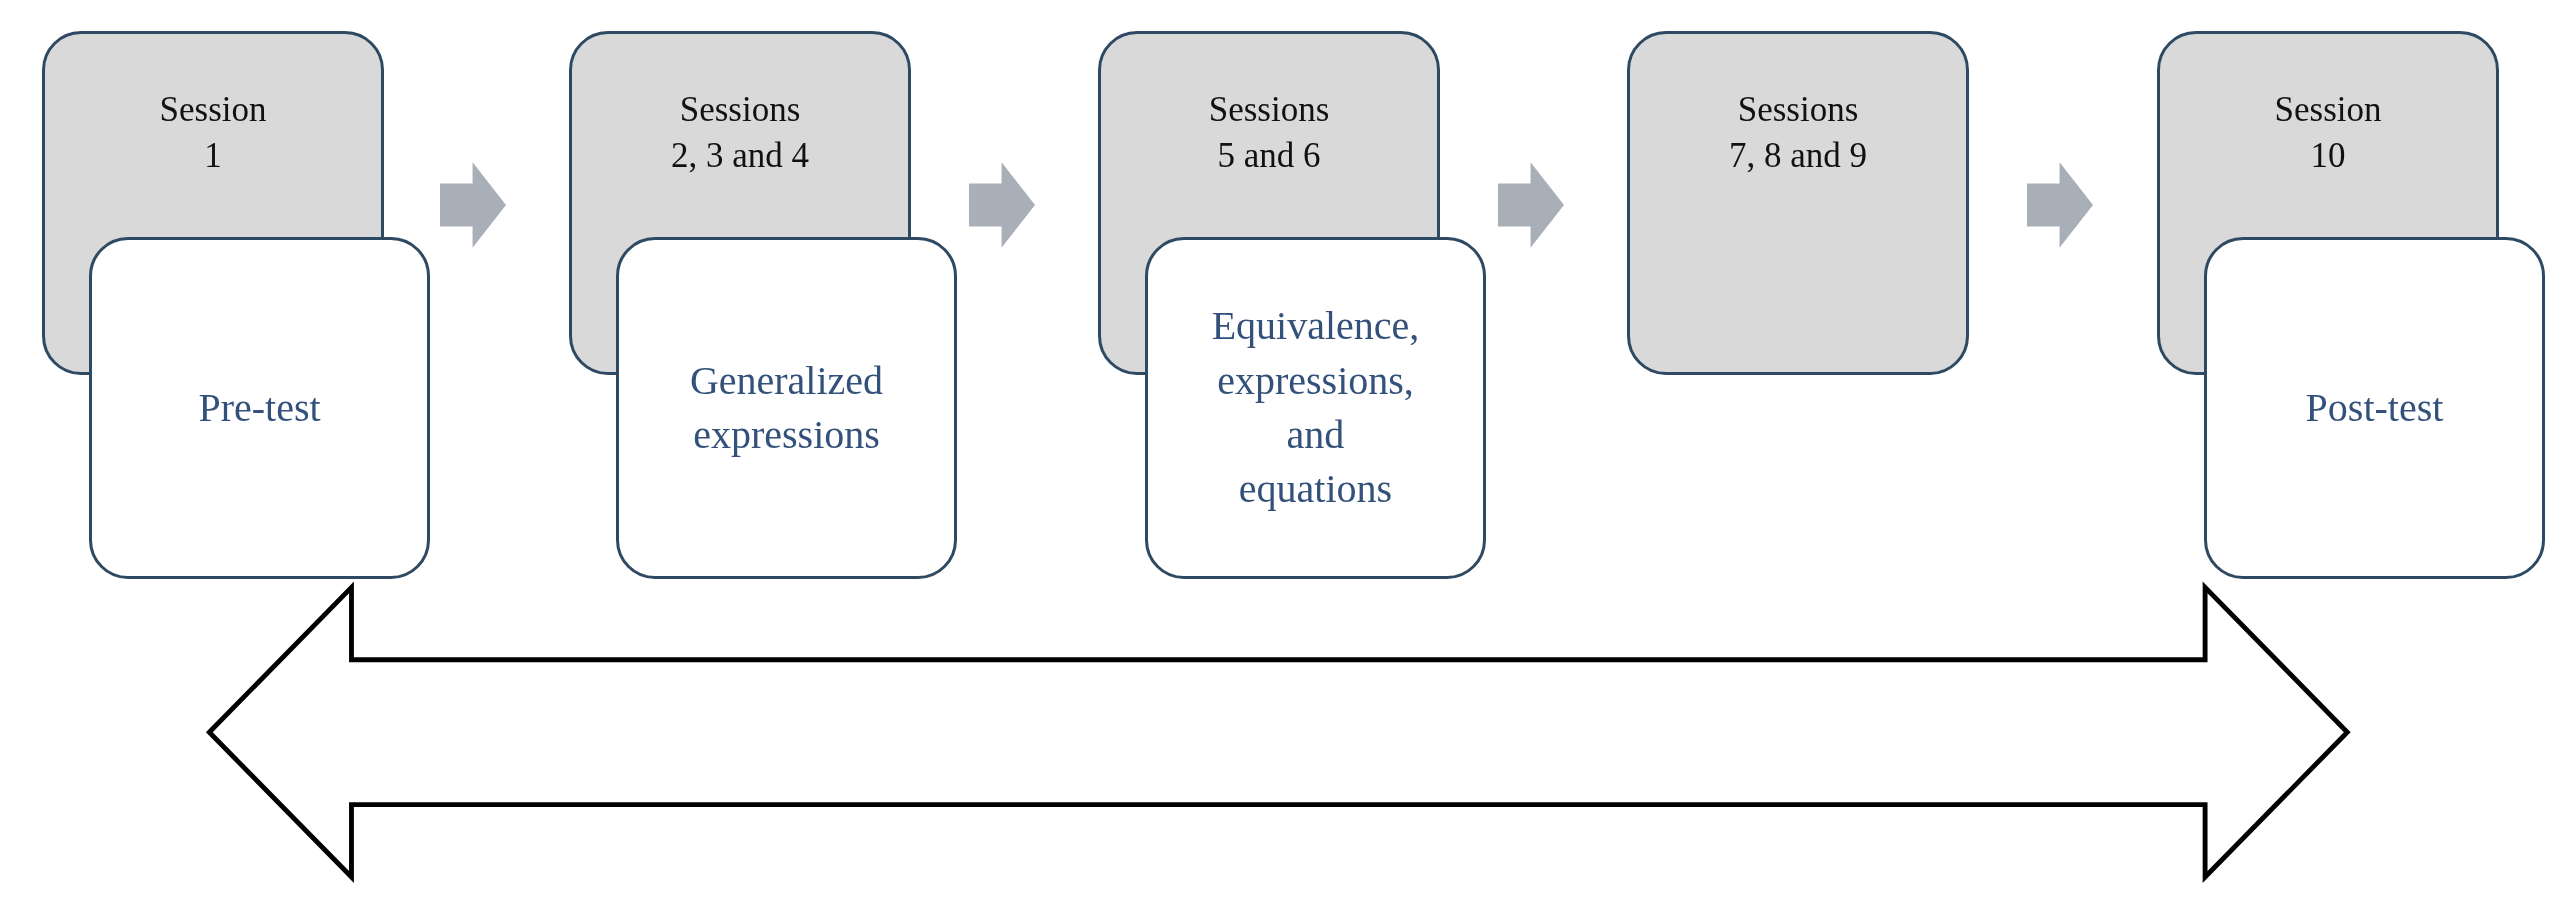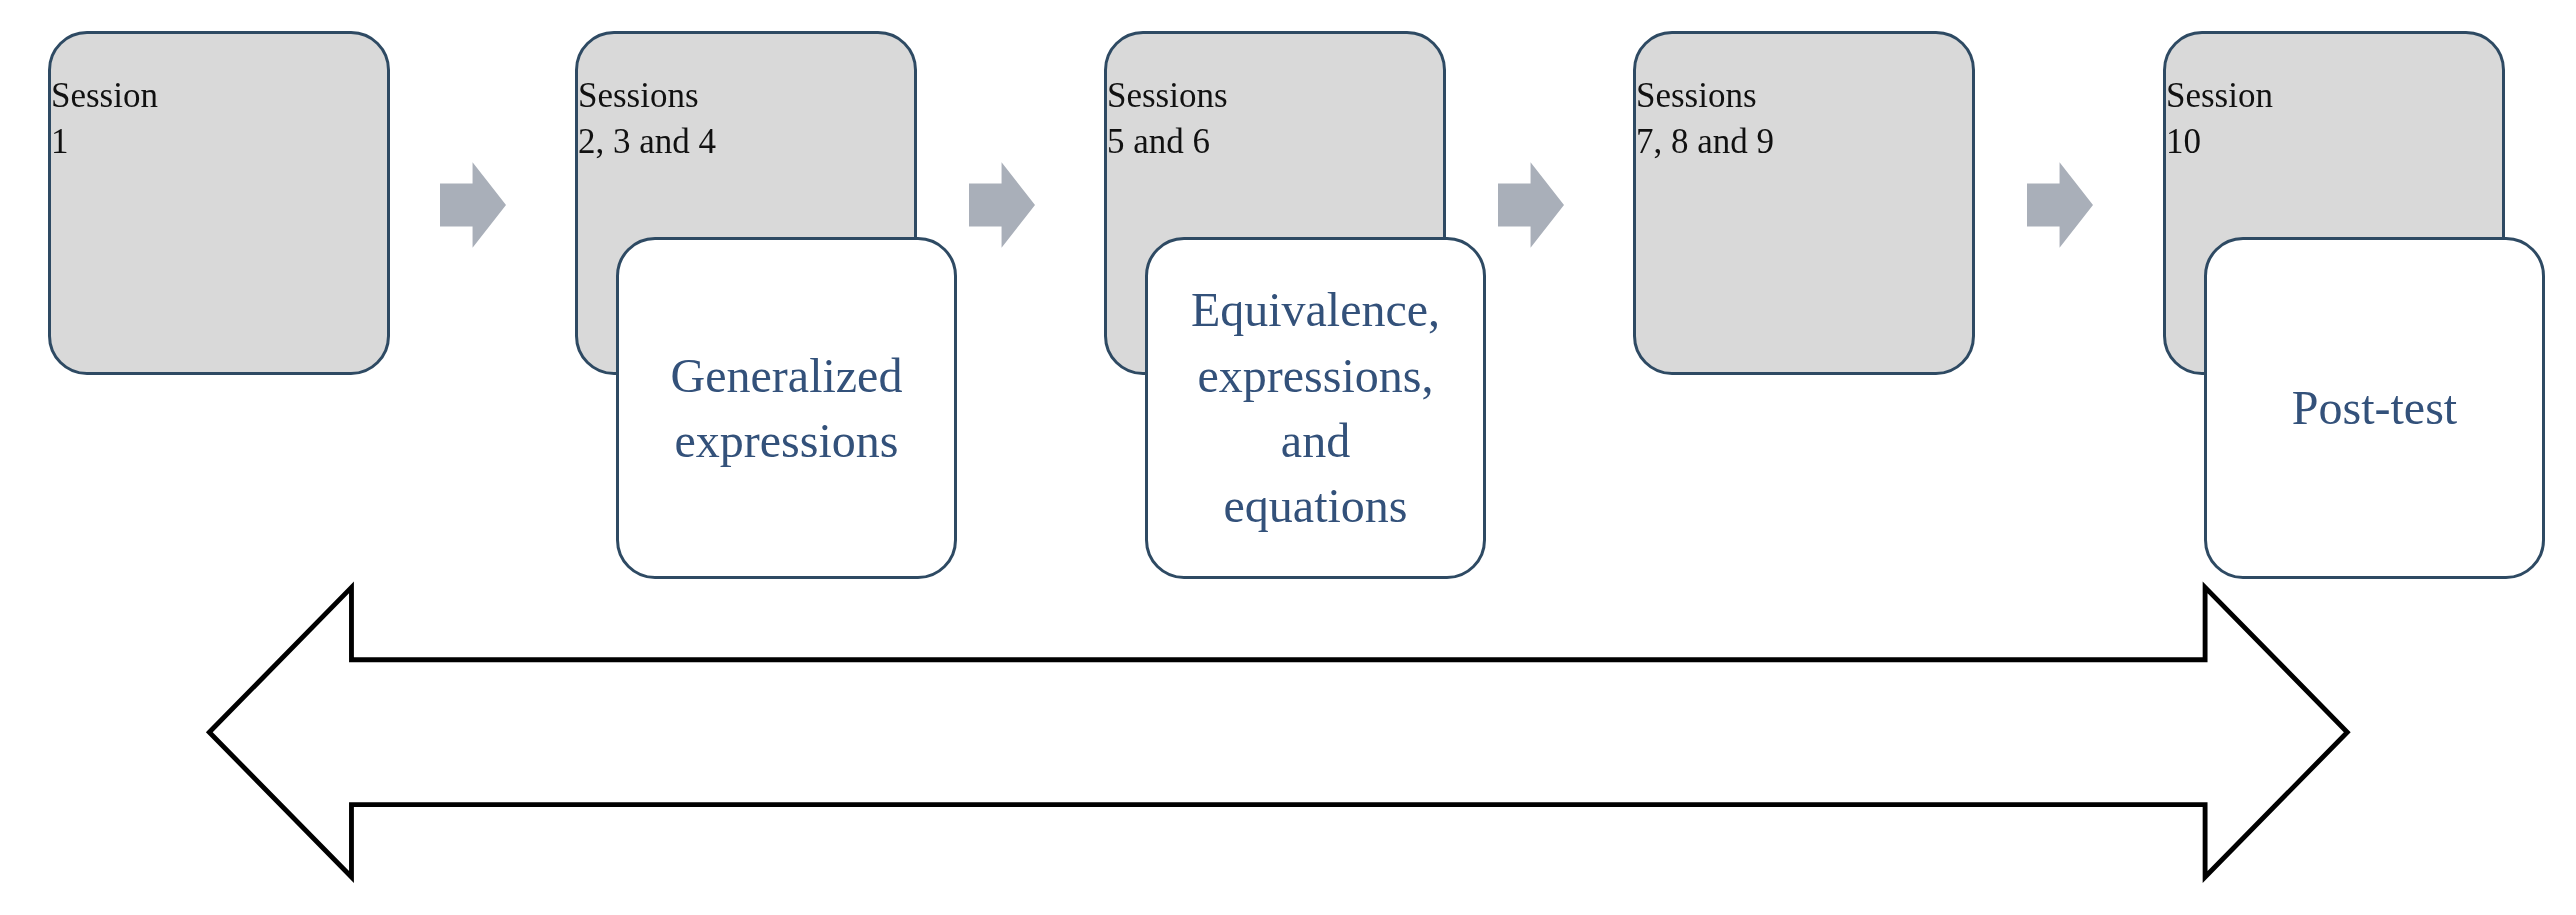--- a/index.html
+++ b/index.html
@@ -6,37 +6,37 @@
   .canvas{
     position:relative;
     width:2576px;height:916px;
     background:#ffffff;
     font-family:"Liberation Serif","DejaVu Serif",serif;
     overflow:hidden;
   }
   .group{position:absolute;top:0;width:396px;height:583px;}
   .card{position:absolute;box-sizing:border-box;border:3.5px solid var(--card-border,#2E4A63);border-radius:39px;}
   .card-gray{
-    left:14px;top:31px;width:342px;height:344px;
+    left:8px;top:31px;width:342px;height:344px;
     background:var(--gray-card-fill,#D9D9D9);
-    padding-top:39px;text-align:left;
+    padding-top:53px;text-align:center;
   }
   .session-label{
     font-size:35px;line-height:1.32;
     color:var(--session-text,#111111);
     white-space:pre-line;
   }
   .card-white{
     left:55px;top:237px;width:341px;height:342px;
     background:var(--white-card-fill,#ffffff);
     display:flex;align-items:center;justify-content:center;
     text-align:center;
   }
   .topic-label{
-    font-size:48px;line-height:1.36;
+    font-size:40px;line-height:1.36;
     color:var(--topic-text,#33517A);
     white-space:pre-line;
     padding:0 8.8px;
   }
   .mini-arrow{position:absolute;top:162px;width:66px;height:86px;}
   .mini-arrow polygon{fill:var(--mini-arrow-fill,#A9AFB9);}
   .big-arrow{position:absolute;left:0;top:0;width:2576px;height:916px;}
   .big-arrow polygon{fill:#ffffff;stroke:var(--banner-outline,#000000);stroke-width:5.5;stroke-linejoin:miter;}
   .banner-label{
     position:absolute;left:351px;top:703px;width:1854px;
@@ -50,20 +50,23 @@
 <div class="canvas">
 
   <svg class="big-arrow" viewBox="0 0 2917 1037" aria-hidden="true">
     <polygon points="237,829 398,665 398,747 2497,747 2497,665 2658,829 2497,993 2497,911 398,911 398,993"></polygon>
   </svg>
 
   <div class="group" style="left:34px;">
     <div class="card card-gray">
       <div class="session-label">Session
 1</div>
+    </div>
+    <div class="card card-white">
+      <div class="topic-label">Pre-test</div>
     </div>
   </div>
 
   <div class="group" style="left:561px;">
     <div class="card card-gray">
       <div class="session-label">Sessions
 2, 3 and 4</div>
     </div>
     <div class="card card-white">
       <div class="topic-label">Generalized

